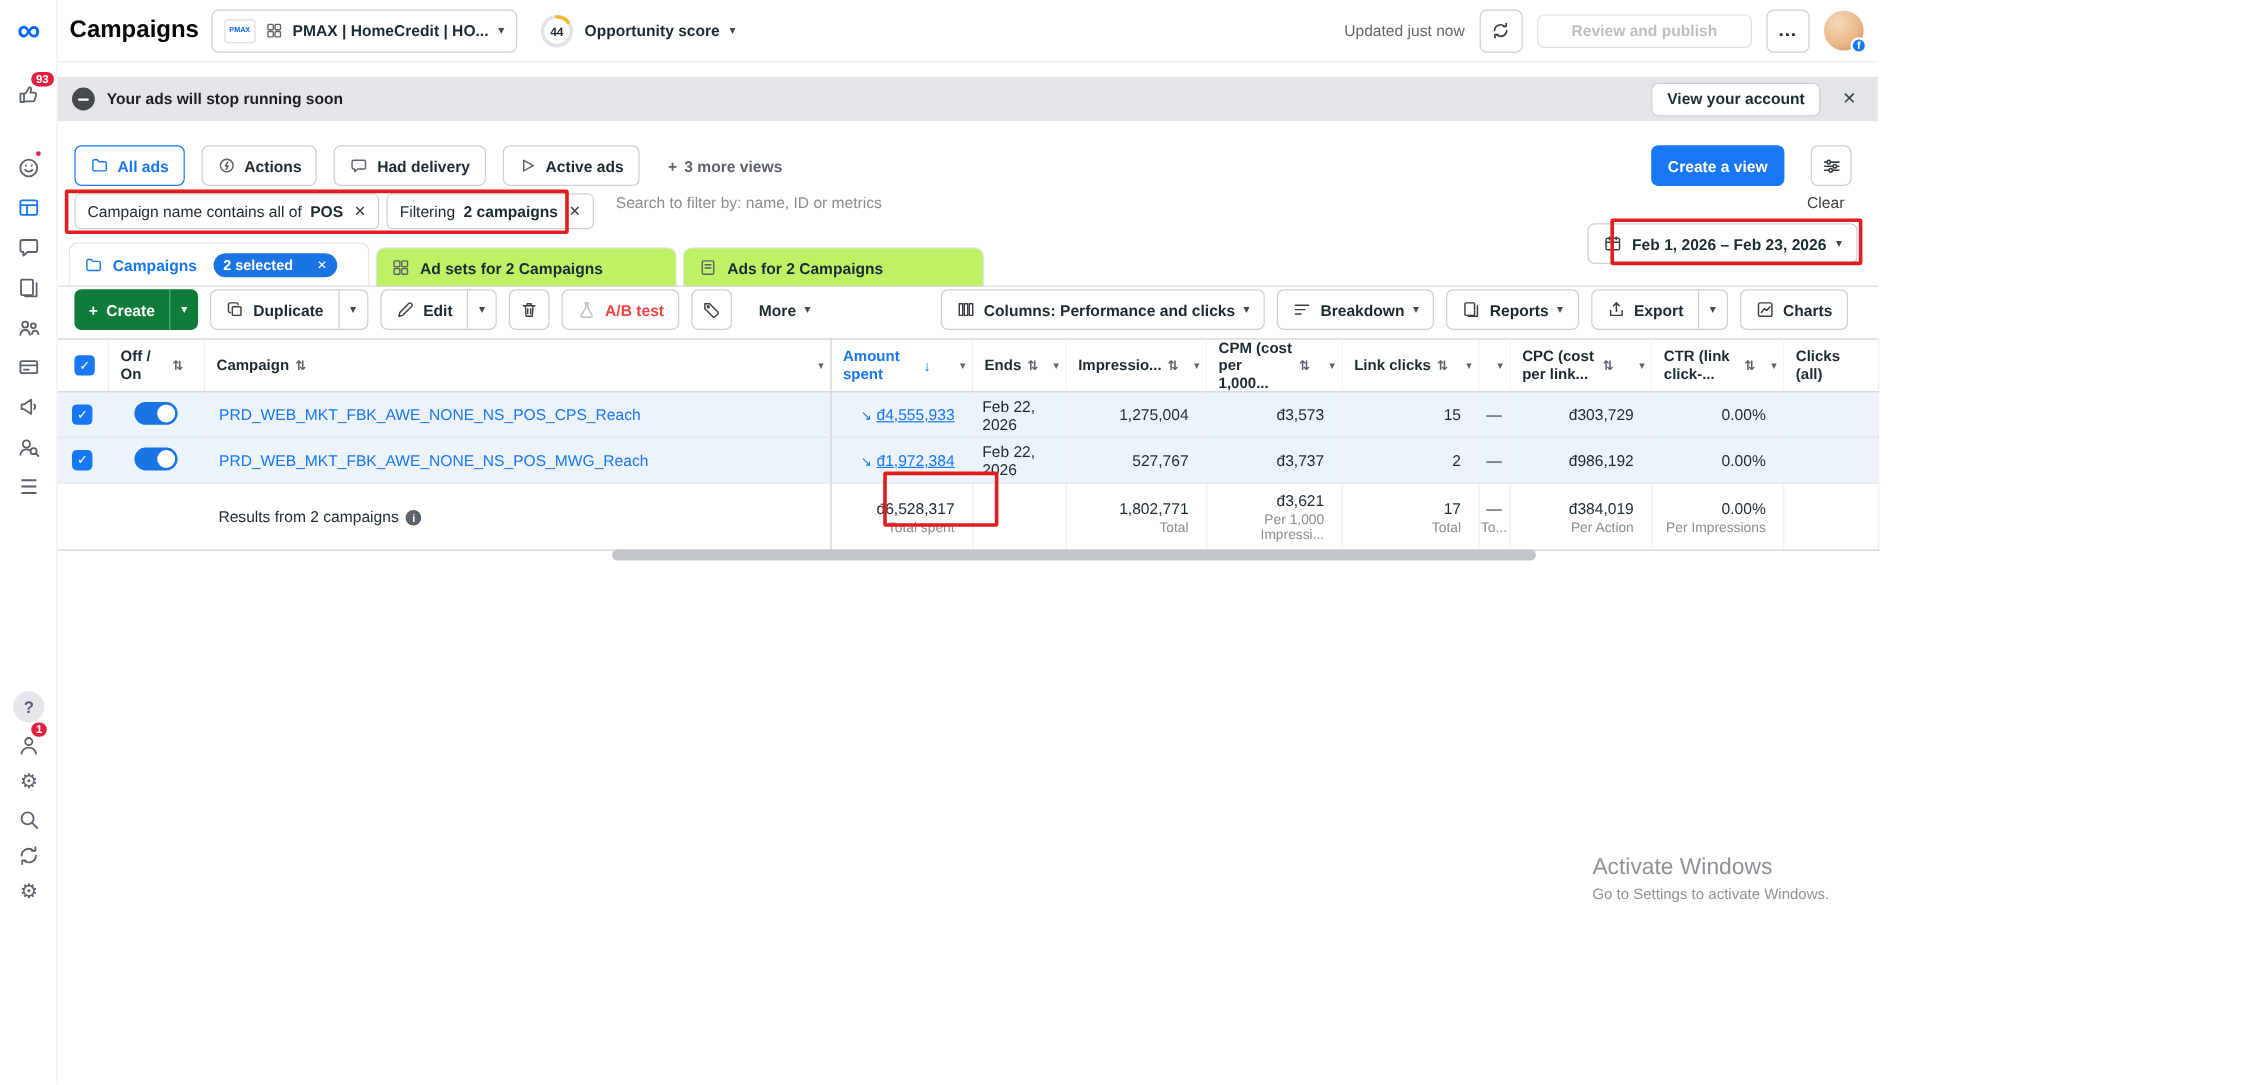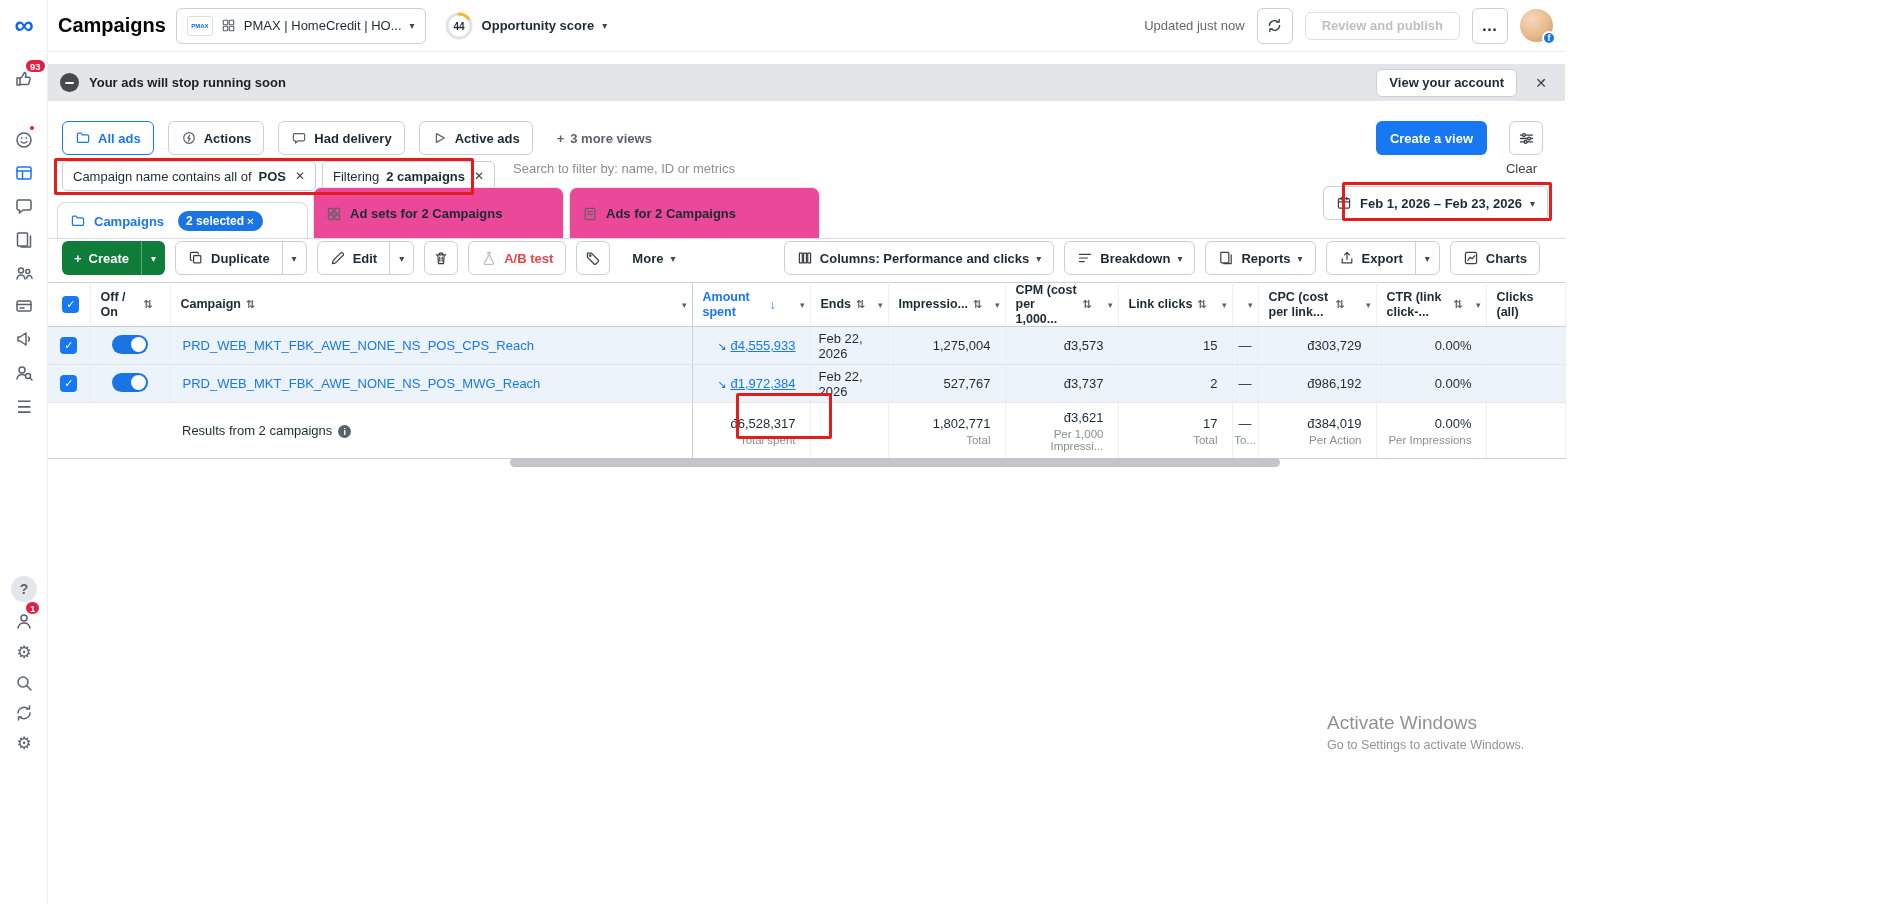--- a/index.html
+++ b/index.html
@@ -25,30 +25,30 @@
   
   .main { position:absolute; left:48px; top:0; width:1517px; height:751px; background:#fff; }
 
   .topbar { position:absolute; left:0; top:0; right:0; height:52px; display:flex; align-items:center; padding:0 12px 0 10px;
     border-bottom:1px solid #e8eaed; background:#fff; }
   .page-title { font-size:20px; font-weight:bold; color:#050505; margin-right:10px; }
   .acct-select { display:flex; align-items:center; gap:8px; height:36px; padding:0 10px; border:1px solid #ccd0d5; border-radius:6px;
     background:#fff; cursor:pointer; margin-right:18px; }
   .acct-logo { width:26px; height:20px; border:1px solid #dadde1; border-radius:3px; display:flex; align-items:center; justify-content:center;
     font-size:6px; font-weight:bold; color:#0866ff; background:#fff; }
-  .acct-name { font-size:13px; font-weight:normal; color:#1c2b33; }
+  .acct-name { font-size:13px; font-weight:bold; color:#1c2b33; }
   .caret { font-size:10px; color:#44494f; }
   .opp { display:flex; align-items:center; gap:8px; cursor:pointer; }
   .opp-label { font-size:13px; font-weight:bold; }
   .top-right { margin-left:auto; display:flex; align-items:center; gap:12px; }
   .updated { font-size:13px; color:#65676b; }
   .icon-btn36 { width:36px; height:36px; border:1px solid #ccd0d5; border-radius:6px; background:#fff; display:flex; align-items:center;
     justify-content:center; cursor:pointer; }
   .icon-btn36 svg { width:17px; height:17px; fill:none; stroke:#3a3f45; stroke-width:1.6; stroke-linecap:round; stroke-linejoin:round; }
-  .btn-disabled { height:28px; padding:0 16px; border:1px solid #dcdfe3; border-radius:6px; background:#fff; font-size:13px; font-weight:bold;
+  .btn-disabled { height:28px; padding:0 28px; border:1px solid #dcdfe3; border-radius:6px; background:#fff; font-size:13px; font-weight:bold;
     color:#bcc0c4; display:flex; align-items:center; cursor:default; }
   .dots-btn { font-size:16px; font-weight:bold; color:#1c2b33; letter-spacing:1px; }
   .avatar { position:relative; width:33px; height:33px; border-radius:50%;
     background:radial-gradient(circle at 35% 30%, #f6d9bb 0%, #e9b88b 55%, #c98f5f 100%); cursor:pointer; }
   .avatar-badge { position:absolute; right:-3px; bottom:-3px; width:14px; height:14px; border-radius:50%; background:#1877f2; color:#fff;
     font-size:9px; font-weight:bold; display:flex; align-items:center; justify-content:center; border:2px solid #fff; }
 
   
   .banner { position:absolute; left:0; top:64px; right:0; height:37px; background:#e3e5e9; display:flex; align-items:center;
     padding:0 10px 0 12px; }
@@ -81,28 +81,28 @@
     border-radius:5px; font-size:13px; margin-right:6px; cursor:pointer; }
   .chip b { font-weight:bold; }
   .chip .x { font-size:12px; color:#3a3f45; margin-left:2px; cursor:pointer; }
   .search-input { border:none; outline:none; font-size:13px; color:#1c2b33; width:330px; margin-left:12px; background:transparent;
     font-family:"Liberation Sans","DejaVu Sans",sans-serif; }
   .search-input::placeholder { color:#8a8d91; }
   .clear-link { margin-left:auto; font-size:13px; color:#404040; cursor:pointer; }
 
   
   .levels { position:absolute; left:0; top:202px; right:0; height:37px; display:flex; align-items:flex-end; padding-left:9px; }
-  .lvl-tab { width:251px; height:52px; display:flex; align-items:center; gap:8px; padding:0 12px; margin-right:5px;
-    border-radius:8px 8px 0 0; background:#ec4899; border:1px solid #e2e4e8; border-bottom:none; font-size:13px; font-weight:bold;
+  .lvl-tab { width:251px; height:33px; display:flex; align-items:center; gap:8px; padding:0 12px; margin-right:5px;
+    border-radius:8px 8px 0 0; background:#bef264; border:1px solid #e2e4e8; border-bottom:none; font-size:13px; font-weight:bold;
     color:#1c2b33; cursor:pointer; }
   .lvl-tab svg { width:16px; height:16px; fill:none; stroke:#5b626b; stroke-width:1.5; stroke-linecap:round; stroke-linejoin:round; }
   .lvl-tab.sel { background:#fff; border:1px solid #d8dadf; border-bottom:none; height:37px; color:#1877f2; }
   .lvl-tab.sel svg { stroke:#1877f2; }
   .sel-pill { margin-left:6px; height:20px; background:#1b74e4; color:#fff; border-radius:10px; font-size:12px; font-weight:bold;
-    display:flex; align-items:center; gap:2px; padding:0 8px; cursor:pointer; }
+    display:flex; align-items:center; gap:20px; padding:0 8px; cursor:pointer; }
   .sel-pill .x { font-size:10px; }
   .panel-line { position:absolute; left:0; top:238px; right:0; border-top:1px solid #d8dadf; }
   .date-btn { position:absolute; top:186px; right:17px; height:34px; display:flex; align-items:center; gap:8px; padding:0 12px;
     border:1px solid #ccd0d5; border-radius:6px; background:#fff; font-size:13px; font-weight:bold; cursor:pointer; z-index:6; }
   .date-btn svg { width:16px; height:16px; fill:none; stroke:#3a3f45; stroke-width:1.5; stroke-linecap:round; }
 
   
   .toolbar { position:absolute; left:0; top:241px; right:0; height:34px; display:flex; align-items:center; padding:0 25px 0 14px; }
   .tb-left { display:flex; align-items:center; gap:10px; }
   .tb-right { margin-left:auto; display:flex; align-items:center; gap:10px; }

